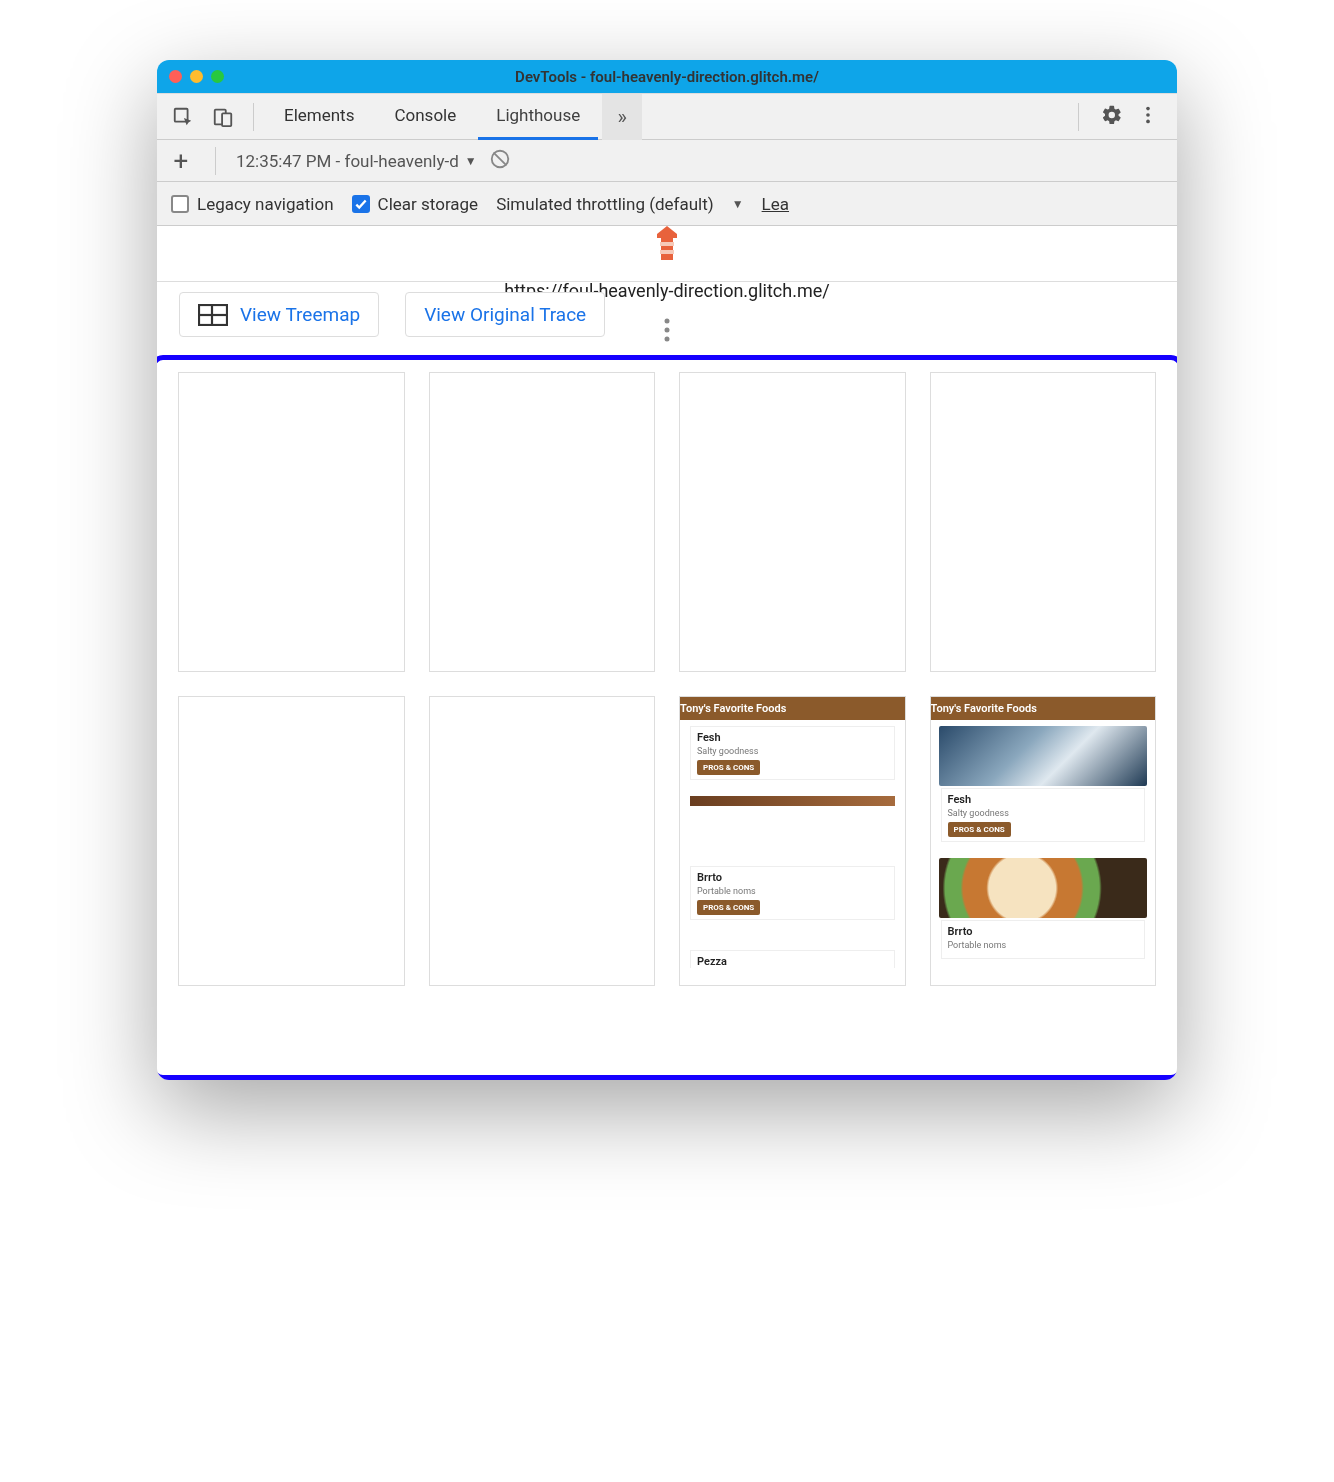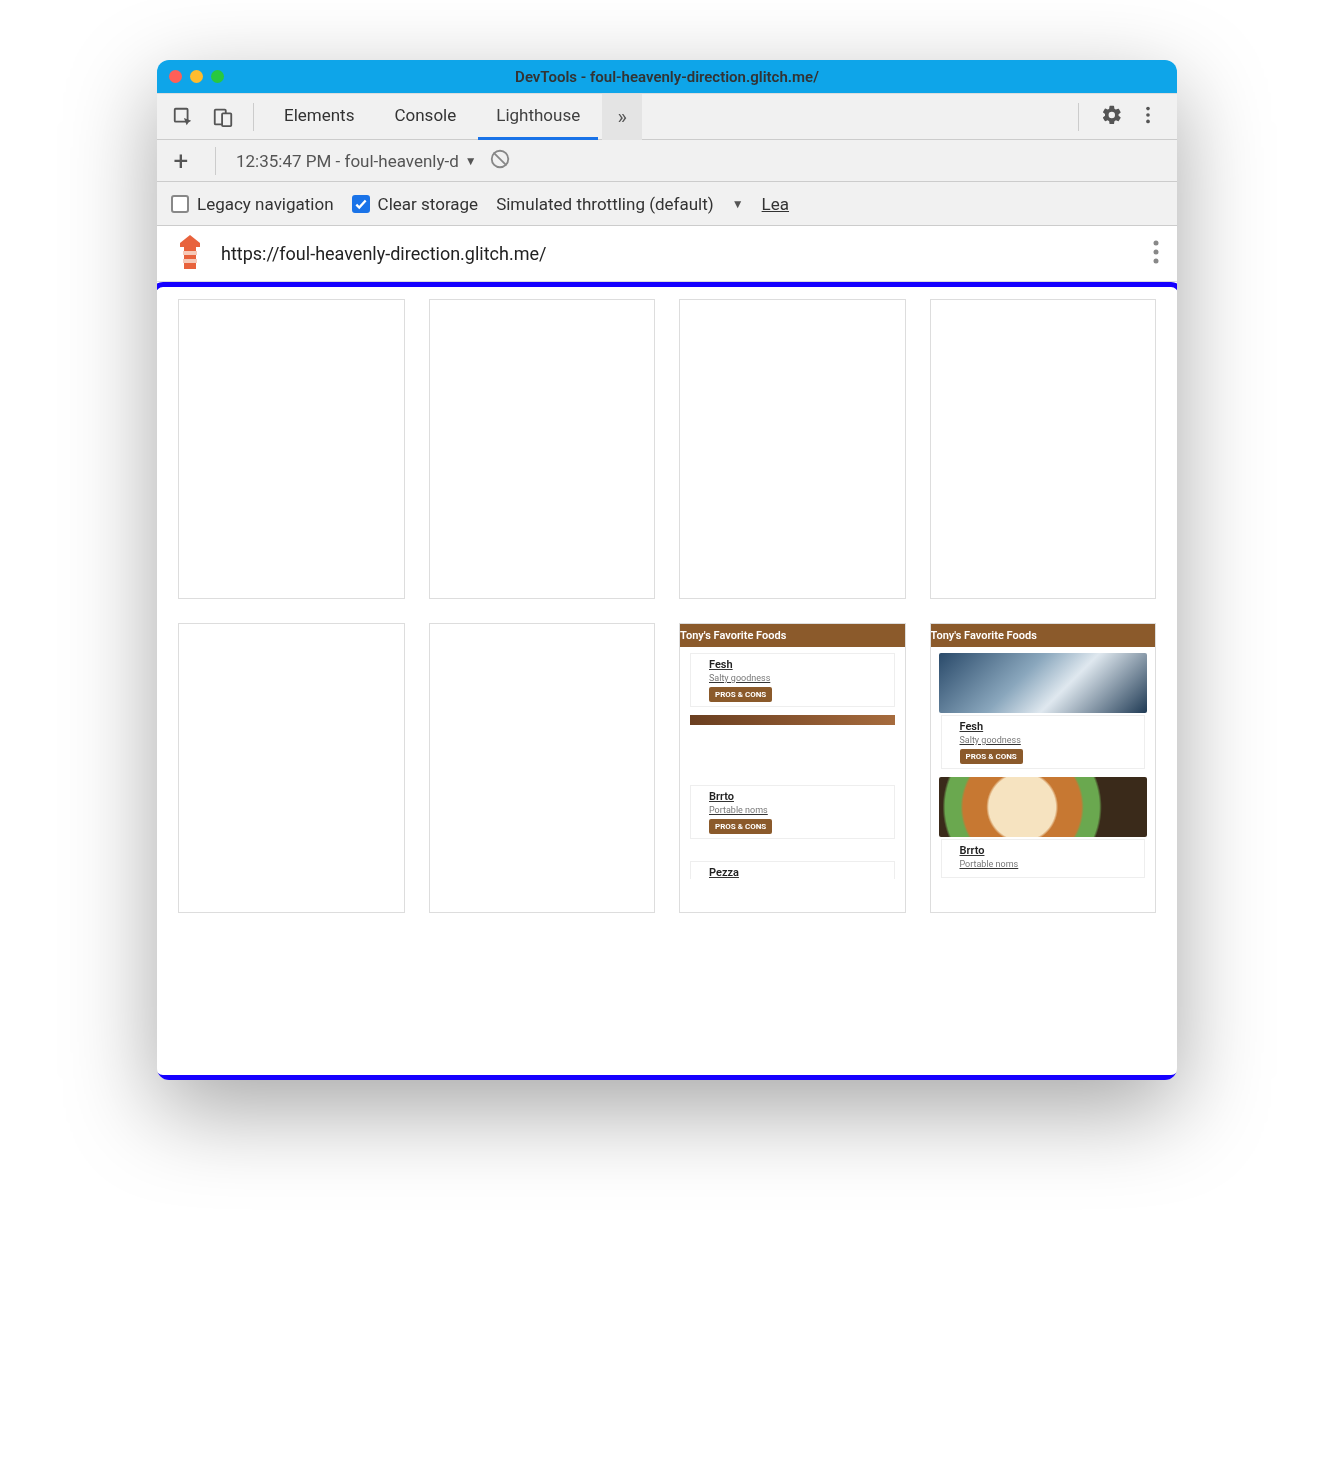--- a/index.html
+++ b/index.html
@@ -67,21 +67,21 @@
     .options-row {
       height: 44px; background:#f1f1f1; border-bottom:1px solid #ccc;
       display:flex; align-items:center; padding:0 14px; gap:18px; font-size:17px; color:#333;
     }
     .chk { width:18px; height:18px; border:2px solid #888; border-radius:3px; display:inline-flex; align-items:center; justify-content:center; background:#fff; }
     .chk.checked { background:#1a73e8; border-color:#1a73e8; color:#fff; }
     .chk.checked svg { width:14px; height:14px; }
     .opt { display:flex; align-items:center; gap:8px; }
     .underline { text-decoration: underline; }
     
-    .url-row { height: 56px; display:flex; align-items:center; padding:0 18px; gap:16px; border-bottom:1px solid #ddd; }
+    .url-row { height: 56px; display:flex; align-items:center; padding:0 18px; gap:16px; border-bottom:1px solid #ddd;flex-direction:column; }
     .lighthouse-logo svg { width:30px; height:34px; }
     .url { font-size:18px; color:#222; flex:1; }
     .kebab svg { width:6px; height:26px; color:#888; }
     
     .buttons-row { display:flex; gap:26px; padding: 10px 22px 18px; }
     .card-btn {
       border:1px solid #ddd; border-radius:4px; padding:10px 18px; display:flex; align-items:center; gap:12px;
       font-size:19px; color:#1a73e8; background:#fff;
     }
     .card-btn svg { width:30px; height:22px; color:#333; }
@@ -89,21 +89,21 @@
     .filmstrip {
       border:5px solid #1500ff; border-radius:12px; margin:0 -6px; padding:12px 22px 8px;
       flex:1; overflow:hidden;
     }
     .grid { display:grid; grid-template-columns: repeat(4, 1fr); gap:24px; }
     .frame { border:1px solid #ddd; height:300px; background:#fff; overflow:hidden; }
     .frame.short { height:290px; }
     
     .mini { font-size:10px; color:#333; }
     .mini-header { background:#8b5a2b; color:#fff; padding:5px 0; font-weight:600; font-size:11px; }
-    .mini-card { border:1px solid #eee; margin:6px 10px 8px; padding:4px 18px;text-decoration:underline; }
+    .mini-card { border:1px solid #eee; margin:6px 10px 16px; padding:4px 6px; }
     .mini-card .ttl { font-weight:600; font-size:11px; color:#222; }
     .mini-card .sub { font-size:9px; color:#777; margin:2px 0 4px; }
     .mini-btn { display:inline-block; background:#8b5a2b; color:#fff; font-size:8px; font-weight:700; padding:3px 6px; border-radius:2px; }
     .mini-img { height:60px; margin:6px 8px 2px; border-radius:2px; }
     .mini-img.fish { background: linear-gradient(135deg,#2a4a6a 0%, #8aa7bd 40%, #dfe8ef 60%, #1f3a54 100%); }
     .mini-img.burrito { background: radial-gradient(circle at 40% 50%, #f6e3c0 0 26%, #c77832 28% 46%, #6aa84f 48% 60%, #3a2a1a 62% 100%); }
     .thin-strip { height:10px; margin:2px 10px 60px; background:linear-gradient(90deg,#6a3e20,#a66b3d); }
   </style>
 </head>
 <body>
@@ -202,20 +202,33 @@
     <span class="url">https://foul-heavenly-direction.glitch.me/</span>
     <span class="kebab">
       <svg viewBox="0 0 6 26" fill="currentColor">
           <circle cx="3" cy="4" r="2.5"></circle>
           <circle cx="3" cy="13" r="2.5"></circle>
           <circle cx="3" cy="22" r="2.5"></circle>
         </svg>
     </span>
   </div>
 
+  <div class="buttons-row">
+    <div class="card-btn">
+      <svg viewBox="0 0 30 22" fill="none" stroke="currentColor" stroke-width="2.2">
+          <rect x="1" y="1" width="28" height="20"></rect>
+          <line x1="1" y1="11" x2="29" y2="11"></line>
+          <line x1="14" y1="1" x2="14" y2="21"></line>
+        </svg>
+      <span>View Treemap</span>
+    </div>
+    <div class="card-btn">
+      <span>View Original Trace</span>
+    </div>
+  </div>
 
   <div class="filmstrip">
     <div class="grid">
       <div class="frame"></div>
       <div class="frame"></div>
       <div class="frame"></div>
       <div class="frame"></div>
       <div class="frame short"></div>
       <div class="frame short"></div>
 

